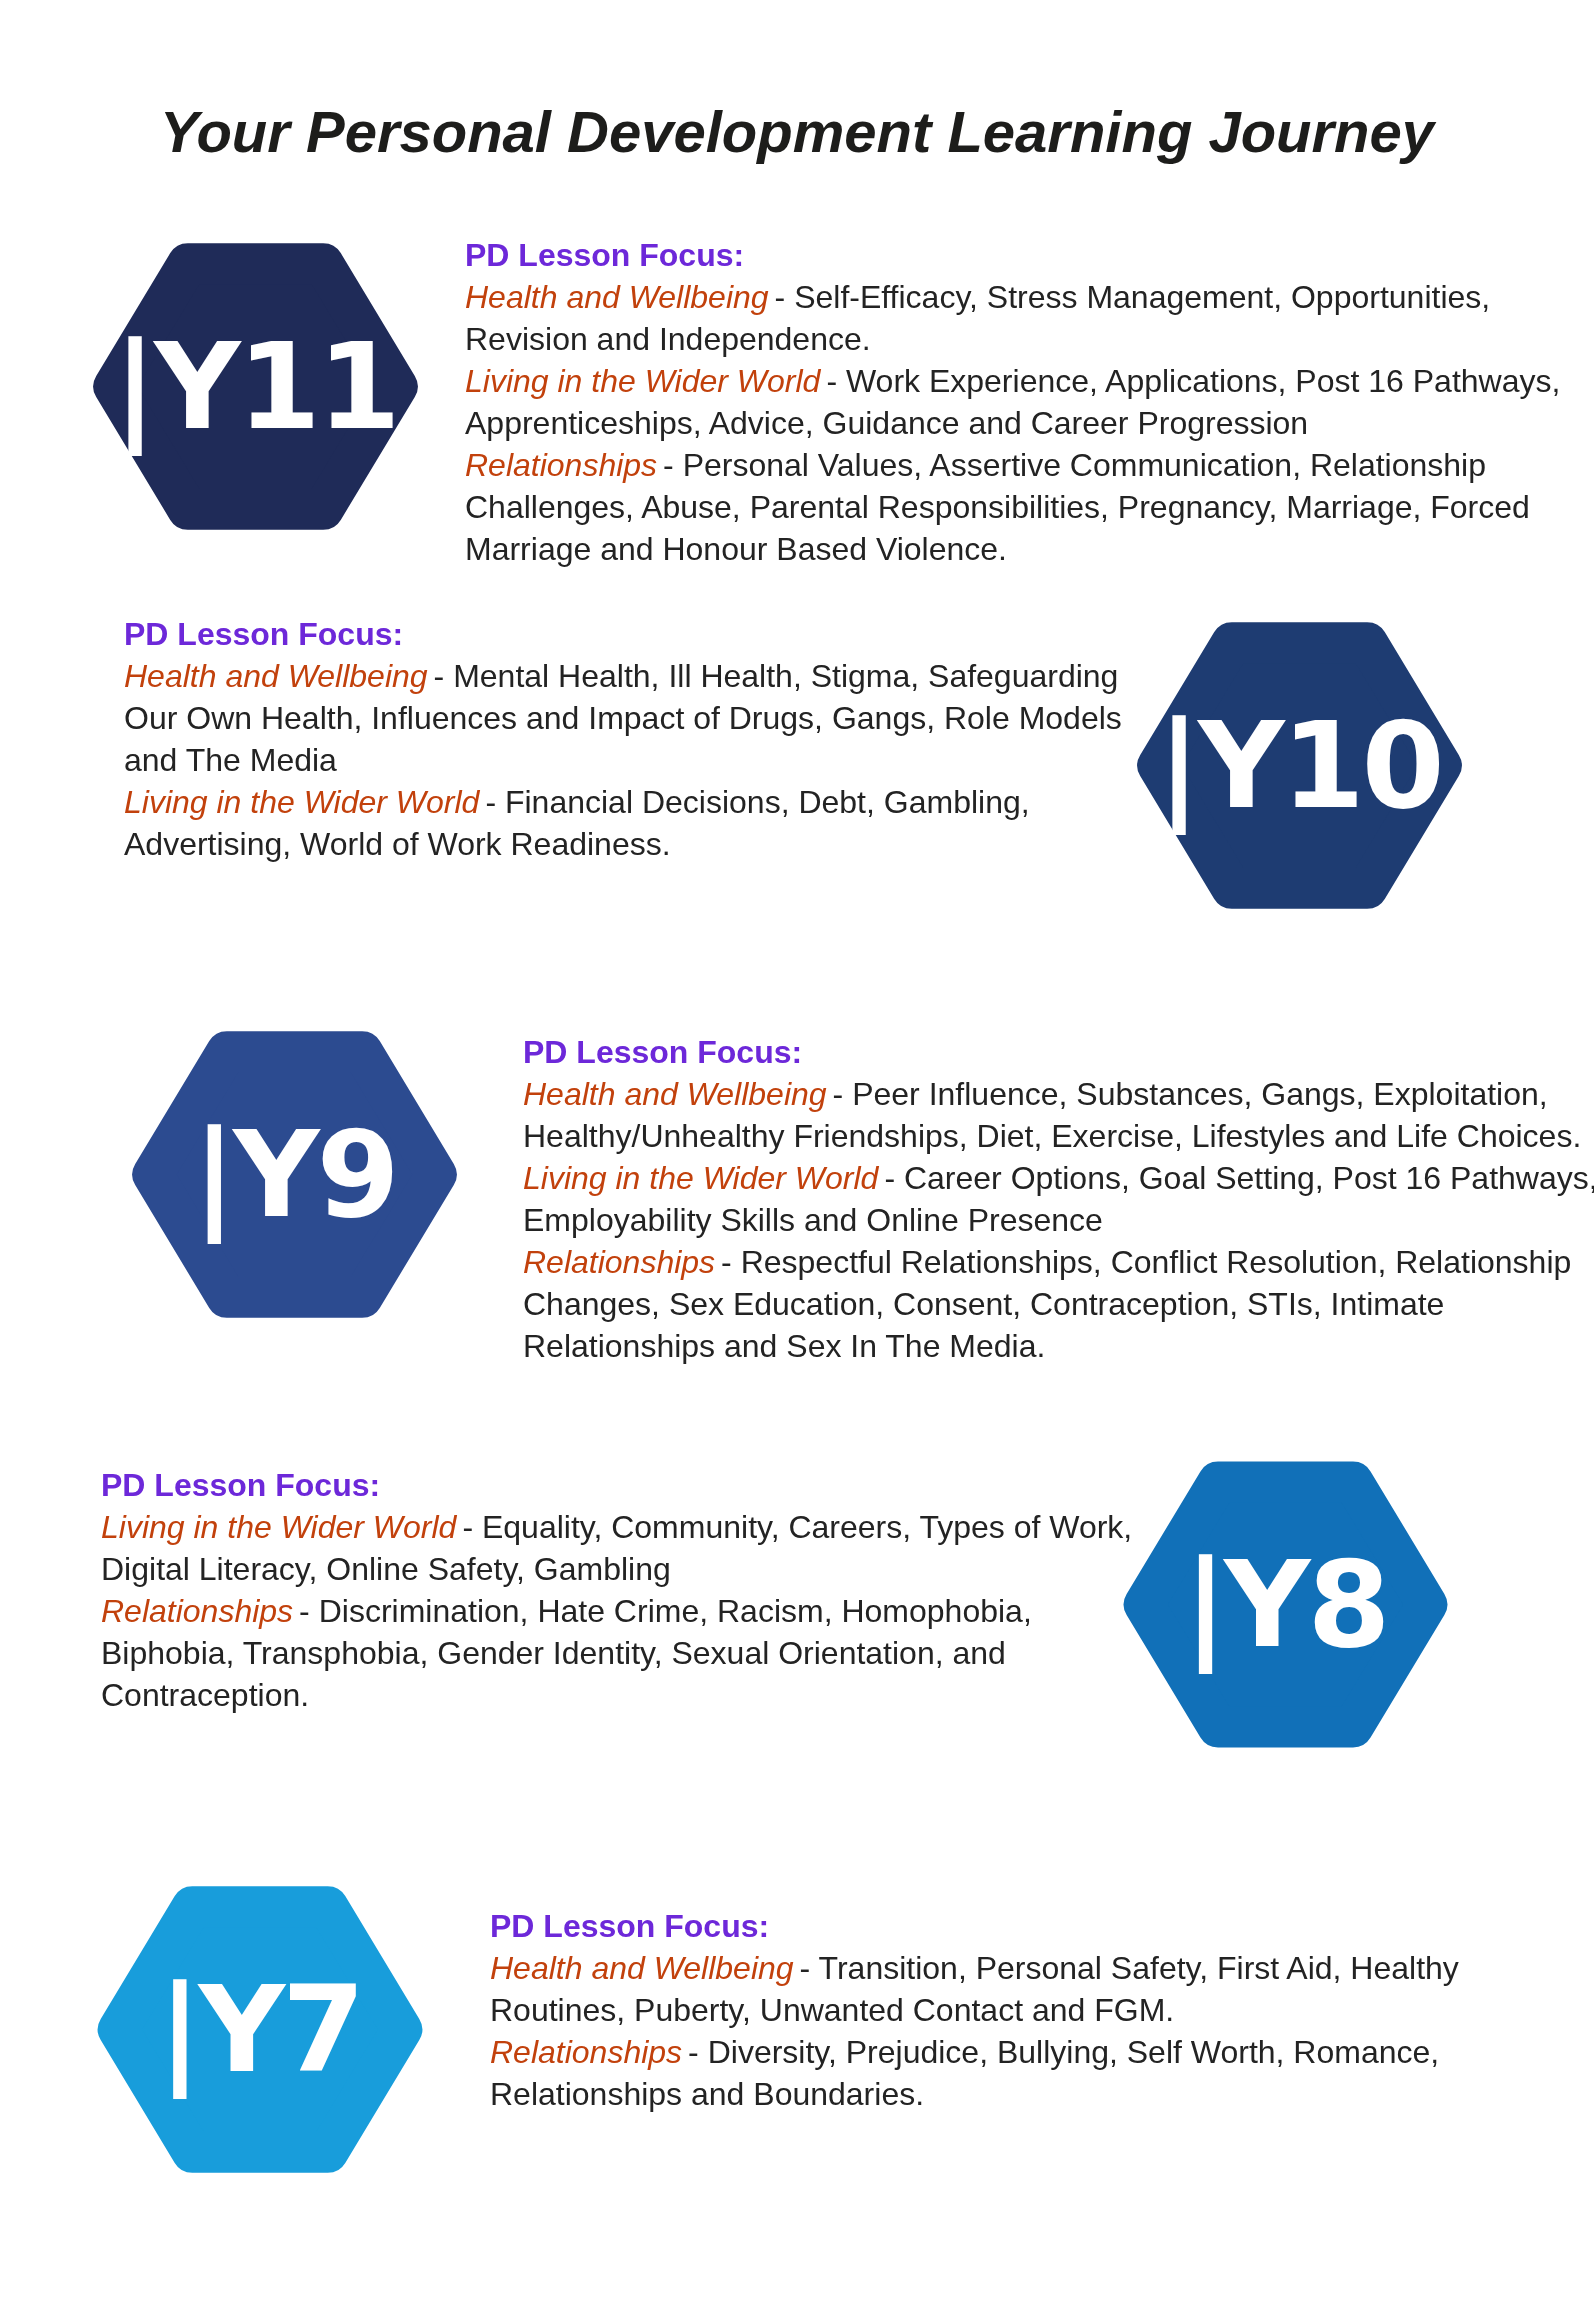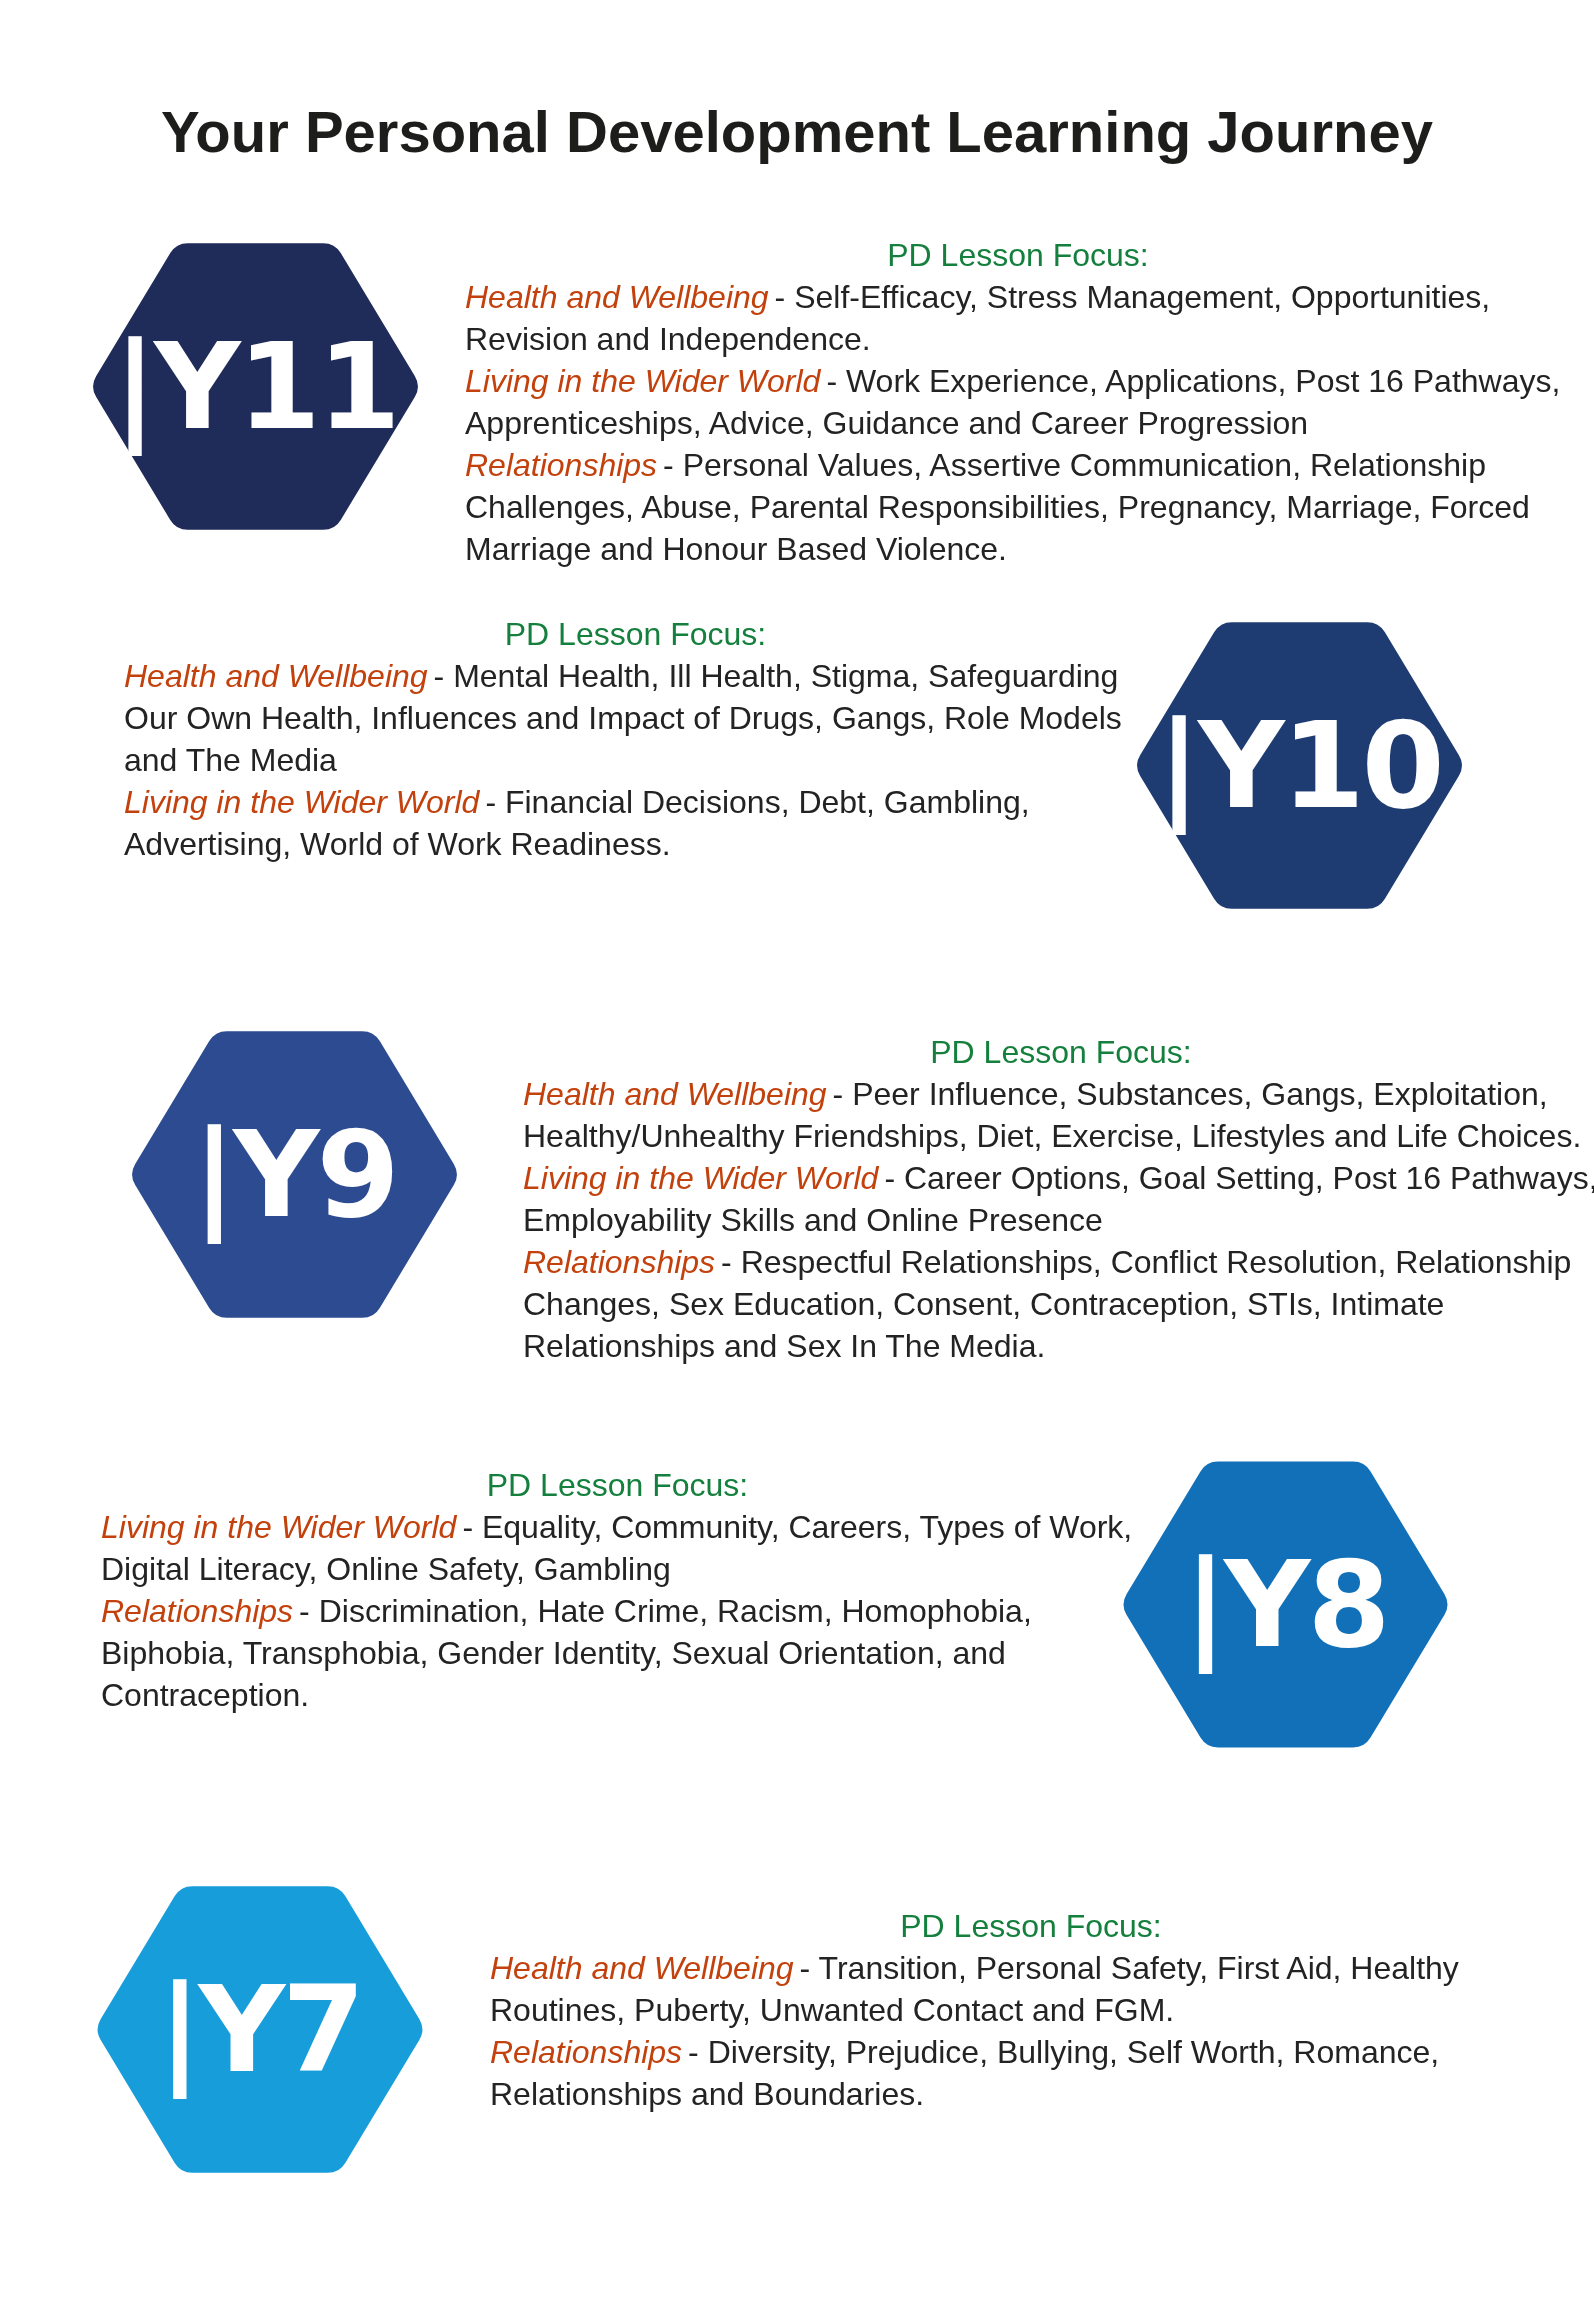--- a/index.html
+++ b/index.html
@@ -12,41 +12,41 @@
     overflow: hidden;
   }
   .title {
     position: absolute;
     left: 0; right: 0; top: 98px;
     text-align: center;
     font-size: 58px;
     font-weight: 700;
     color: #1d1d1b;
     letter-spacing: 0px;
+    font-style: italic;
   }
   .hex { position: absolute; }
   .hex svg { width: 100%; height: 100%; display: block; }
   .hex text {
     fill: #ffffff;
     font-family: "DejaVu Sans", sans-serif;
     font-weight: bold;
     font-size: 76px;
     letter-spacing: -2px;
   }
   .textblock {
     position: absolute;
     font-size: 32px;
     line-height: 42px;
     color: #232323;
   }
   .textblock p { margin: 0; }
   .focus-heading {
-    font-weight: 400;
-    color: #15803d;
-    text-align: center;
+    font-weight: 700;
+    color: #6d28d9;
   }
   .cat {
     font-style: italic;
     color: #c2410c;
     margin-right: 6px;
   }
   .desc { color: #232323; }
 </style>
 </head>
 <body>

